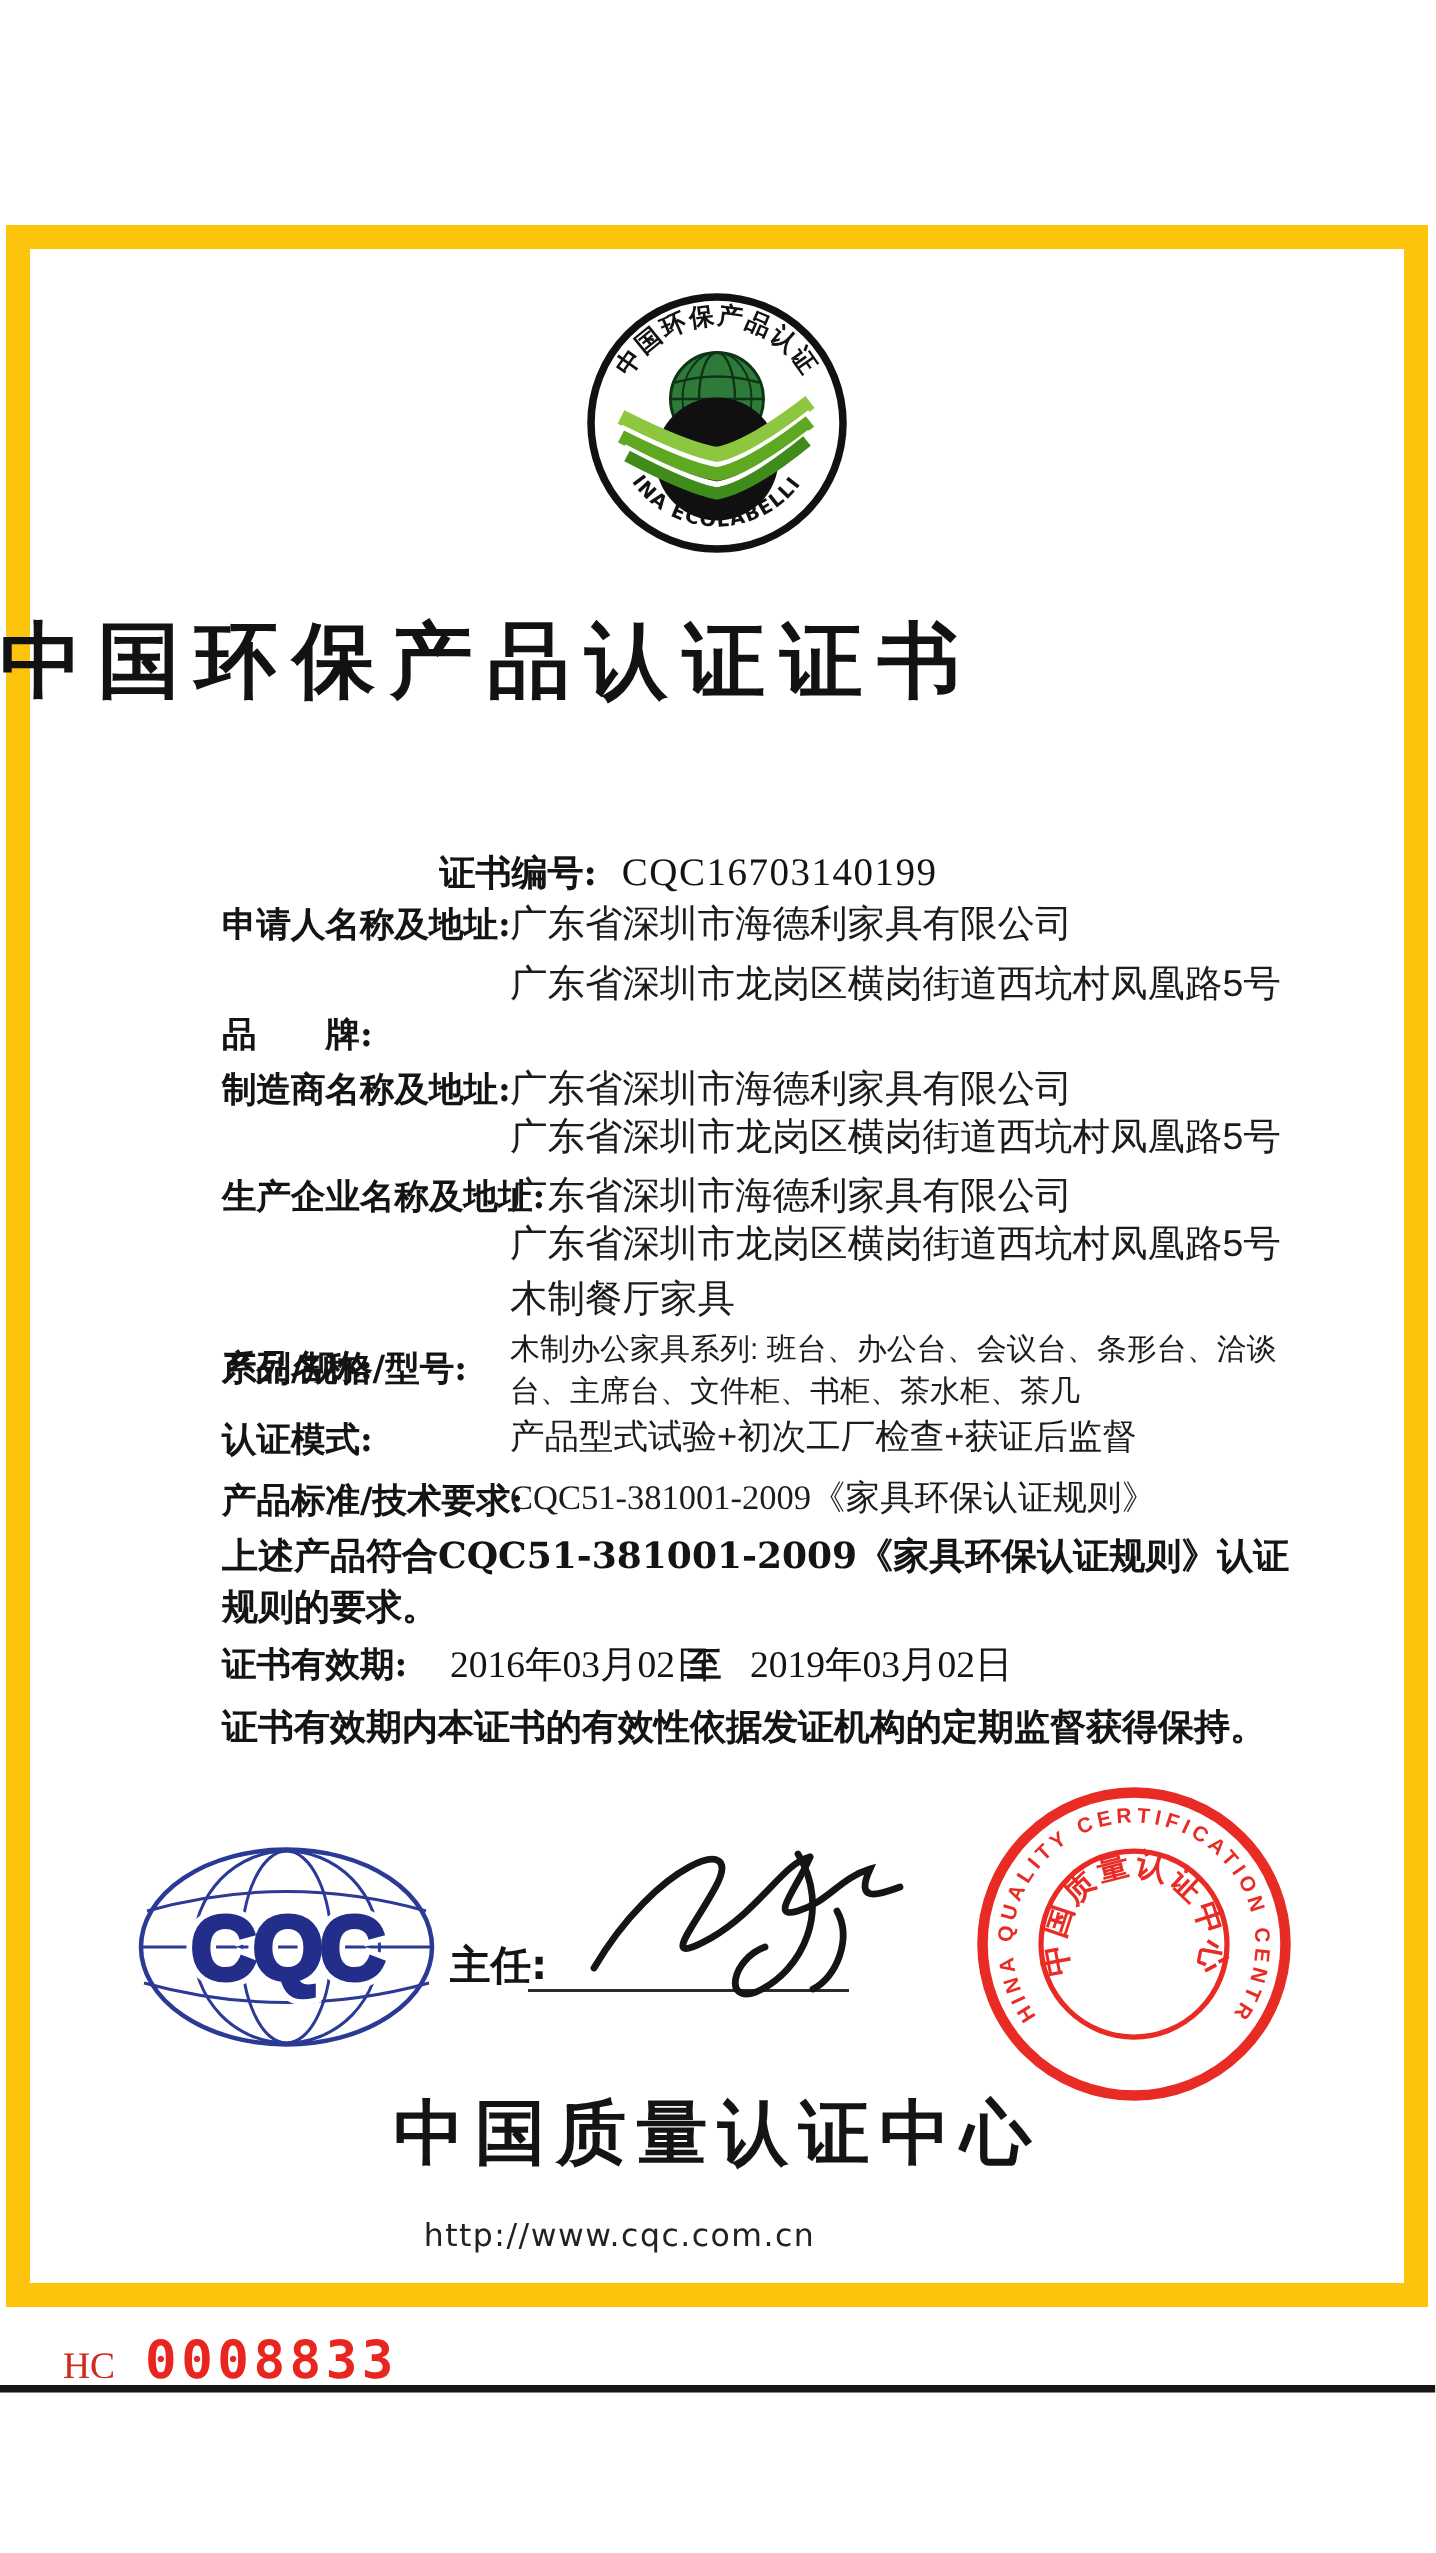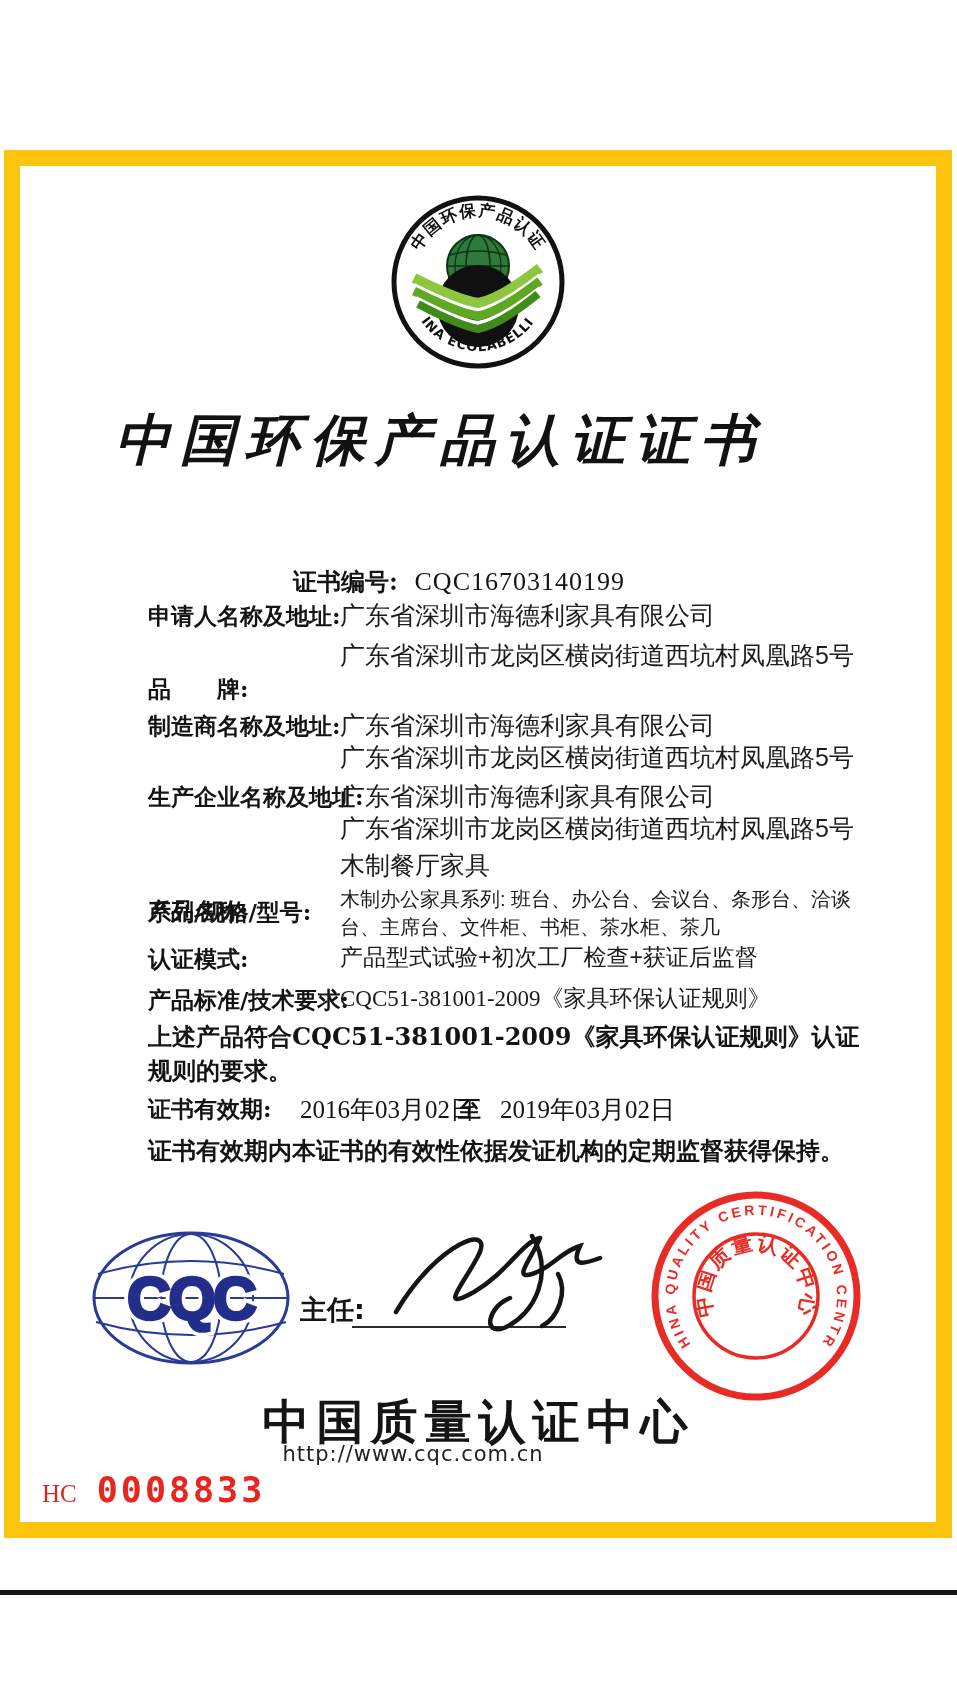--- a/index.html
+++ b/index.html
@@ -3,44 +3,44 @@
 <meta charset="utf-8">
 <style>
   html,body{margin:0;padding:0;background:#ffffff;}
   .page{position:relative;width:957px;height:1702px;background:#ffffff;overflow:hidden;
         font-family:"Liberation Sans",sans-serif;color:#141414;}
   .abs{position:absolute;}
   
   .frame{position:absolute;left:4px;top:150px;width:948px;height:1388px;
          border:16px solid #fcc40d;background:#ffffff;box-sizing:border-box;}
   
-  .main-title{left:0;width:765px;top:404px;text-align:right;font-size:55px;font-weight:700;
-              letter-spacing:10px;color:#121212;font-family:"DejaVu Sans",sans-serif;white-space:nowrap;font-style:italic;}
+  .main-title{left:0;width:765px;top:404px;text-align:left;font-size:55px;font-weight:700;
+              letter-spacing:10px;color:#121212;font-family:"DejaVu Sans",sans-serif;white-space:nowrap;}
   
   .cert-no{left:293px;top:566px;font-size:24px;white-space:nowrap;}
   .cert-no .lbl{font-family:"DejaVu Serif",serif;font-weight:700;}
   .cert-no .val{font-family:"Liberation Serif",serif;font-size:26px;letter-spacing:1px;margin-left:10px;}
   
   .flabel{left:148px;font-size:23px;font-weight:700;font-family:"DejaVu Serif",serif;white-space:nowrap;}
   .fvalue{left:340px;font-size:25px;color:#1c1c1c;white-space:nowrap;font-family:"Liberation Sans",sans-serif;}
   .fvalue.small{font-size:20px;}
   .para{left:148px;font-size:24px;line-height:34px;font-family:"DejaVu Serif",serif;font-weight:700;color:#141414;}
   .vdate{font-family:"Liberation Serif",serif;font-size:25px;}
   
   .director-label{left:300px;top:1292px;font-size:27px;font-weight:700;font-family:"DejaVu Sans",sans-serif;}
   .sig-line{left:352px;top:1326px;width:214px;height:0;border-top:2px solid #2b2b2b;}
   
   .issuer-name{left:0;width:957px;top:1391px;text-align:center;font-size:47px;font-weight:700;
                letter-spacing:7px;color:#141414;font-family:"DejaVu Sans",sans-serif;white-space:nowrap;}
   .issuer-address{left:0;width:957px;top:1452px;text-align:center;font-size:21px;font-weight:700;
                   color:#1a1a1a;font-family:"DejaVu Sans",sans-serif;white-space:nowrap;}
-  .issuer-url{left:0;width:826px;top:1442px;text-align:center;font-size:21px;color:#222;
+  .issuer-url{left:0;width:826px;top:1478px;text-align:center;font-size:21px;color:#222;
               font-family:"DejaVu Sans",sans-serif;letter-spacing:1px;white-space:nowrap;}
   
-  .serial{left:42px;top:1470px;display:flex;align-items:baseline;gap:20px;}
+  .serial{left:42px;top:1554px;display:flex;align-items:baseline;gap:20px;}
   .serial .pfx{font-family:"Liberation Serif",serif;font-size:25px;color:#cf2a1e;}
   .serial .num{font-family:"DejaVu Sans Mono",monospace;font-size:35px;font-weight:700;
                letter-spacing:3px;color:#e8251f;}
   .scan-edge{left:0;top:1590px;width:957px;height:5px;background:#161616;}
 </style>
 </head>
 <body>
 
 <div class="page">
 

